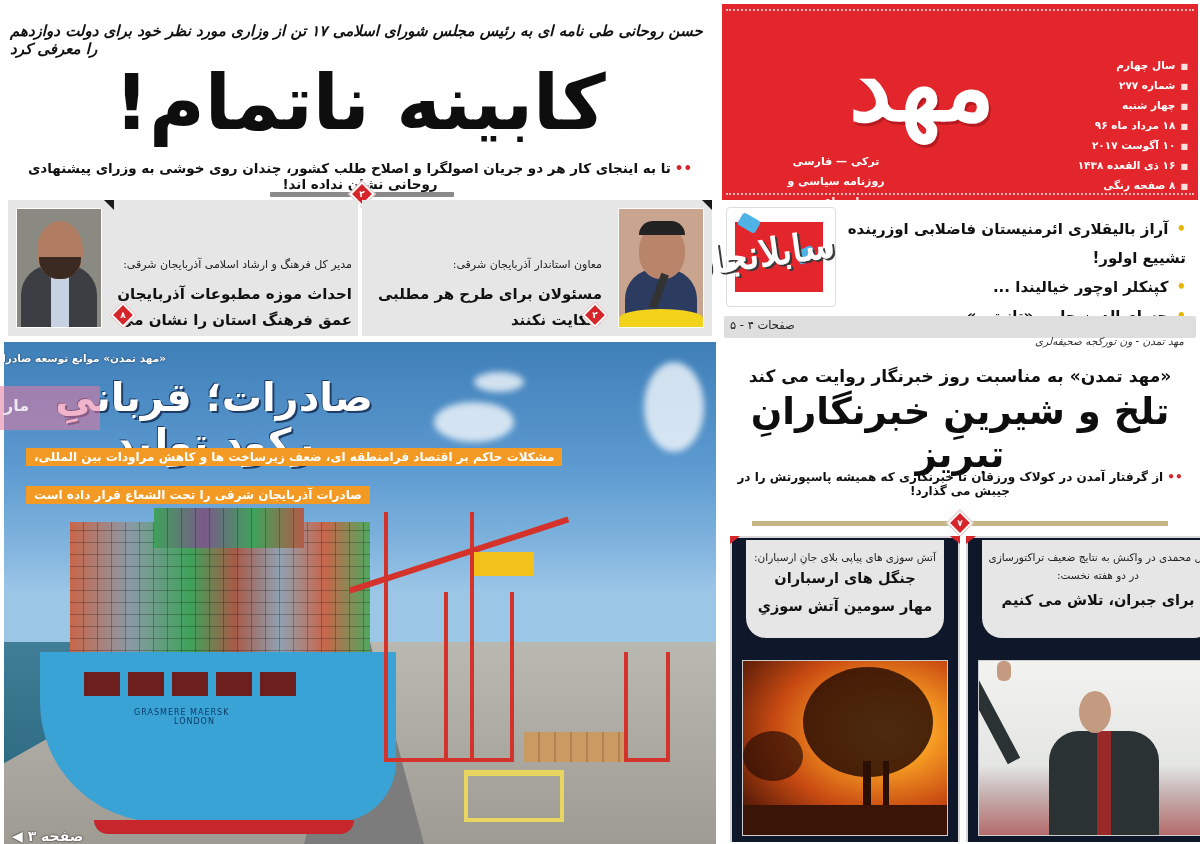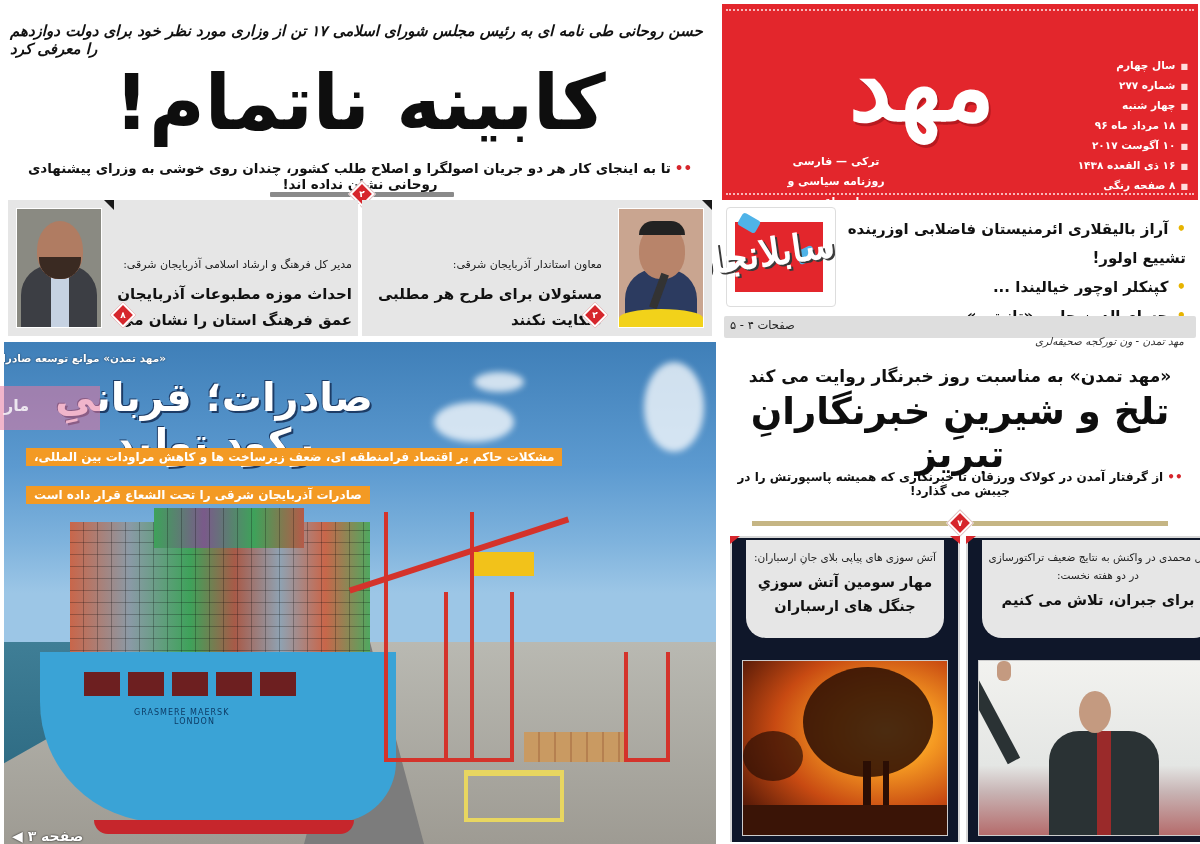--- a/index.html
+++ b/index.html
@@ -237,22 +237,22 @@
     <div style="position:absolute;left:28px;top:10px;width:14px;height:90px;background:#2a3234;transform:rotate(-28deg);transform-origin:bottom;"></div>
     <div style="position:absolute;left:18px;top:0;width:14px;height:20px;background:#c49a80;border-radius:6px;"></div>
   </div>
 </div>
 
 <div class="abs bbox" style="left:730px;width:230px;">
   <div class="tri" style="right:-2px;border-left:10px solid transparent;"></div>
   <div class="tri" style="left:-2px;border-right:10px solid transparent;"></div>
   <div class="cap">
     <div class="who">آتش سوزی های پیاپی بلای جانِ ارسباران:</div>
+    <div class="t" style="margin-top:0">جنگل های ارسباران</div>
     <div class="t">مهار سومین آتش سوزیِ</div>
-    <div class="t" style="margin-top:0">جنگل های ارسباران</div>
   </div>
   <div class="photo fire">
     <div class="tree" style="left:60px;top:6px;width:130px;height:110px;opacity:0.85;"></div>
     <div class="tree" style="left:0;top:70px;width:60px;height:50px;opacity:0.7;"></div>
     <div class="trunk" style="left:120px;top:100px;width:8px;height:60px;"></div>
     <div class="trunk" style="left:140px;top:100px;width:6px;height:60px;"></div>
     <div style="position:absolute;left:0;right:0;bottom:0;height:30px;background:#3a1406;"></div>
   </div>
 </div>
 

